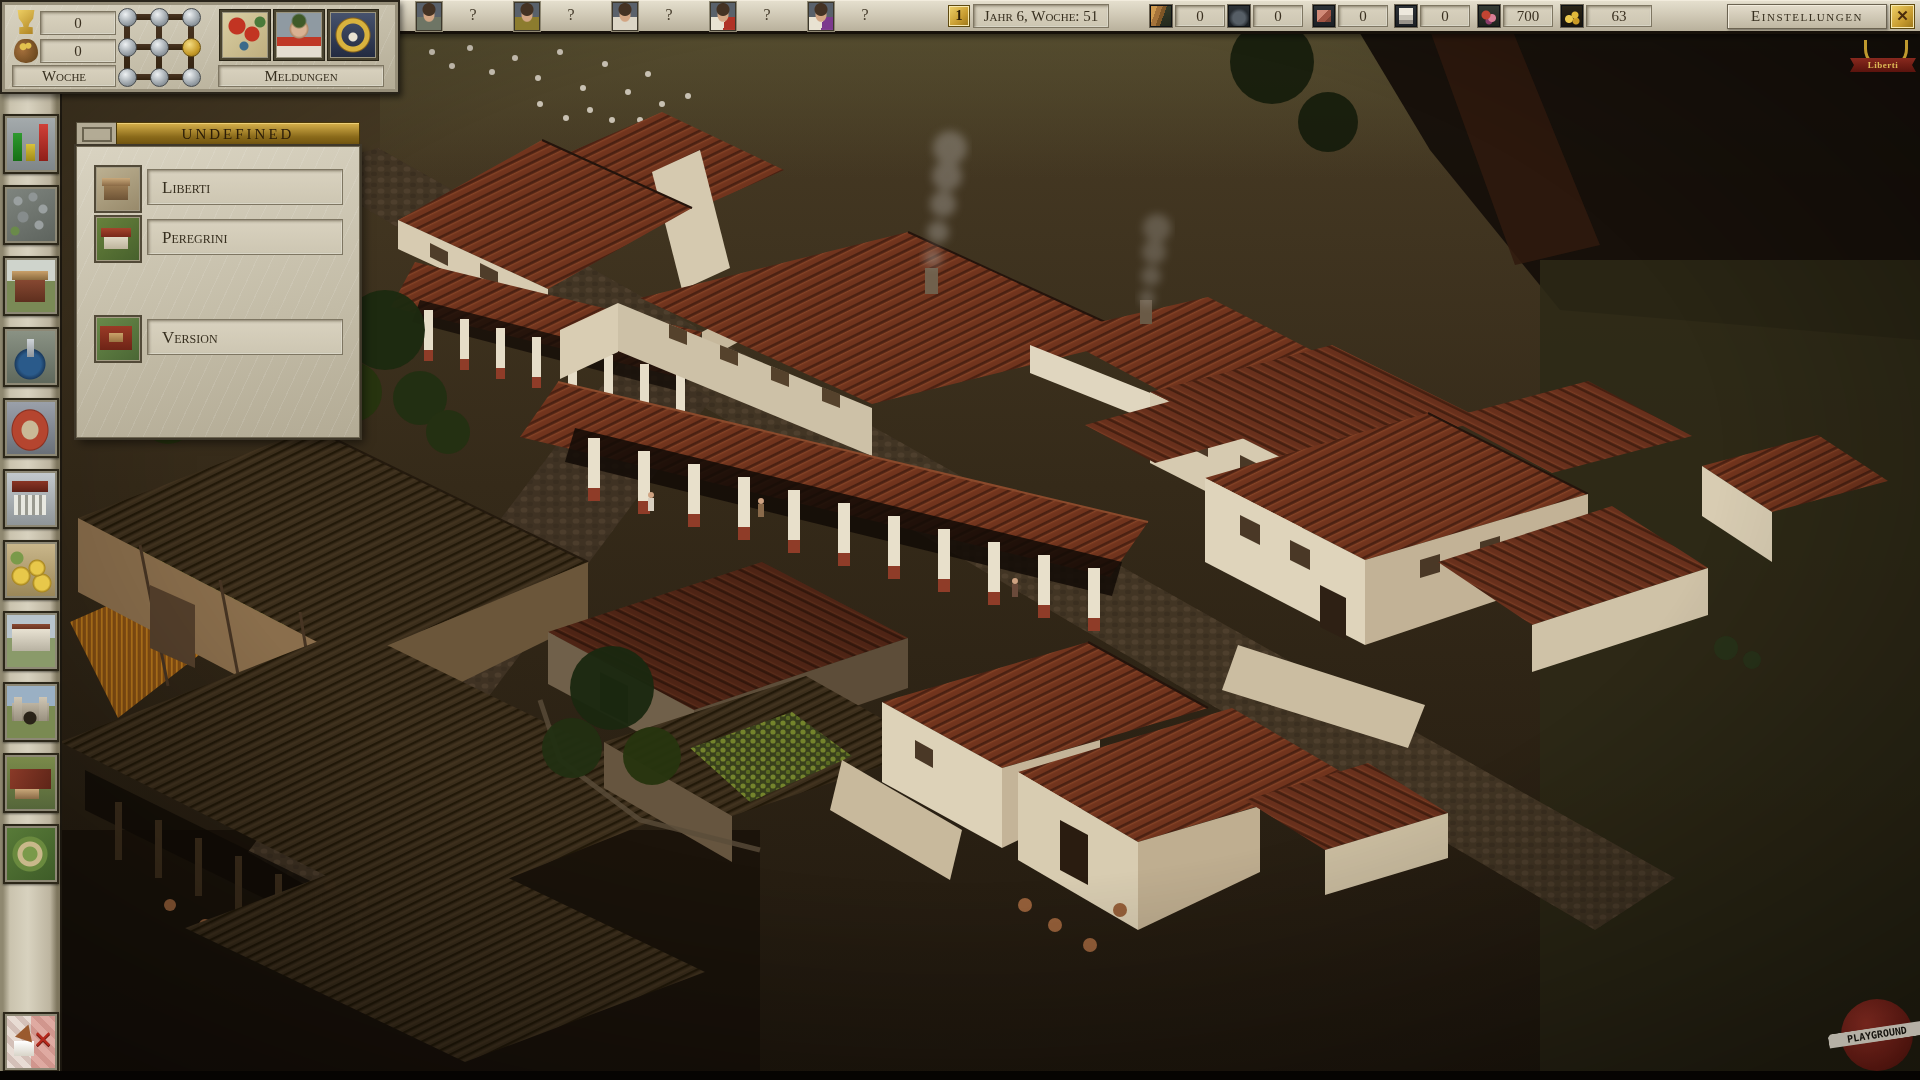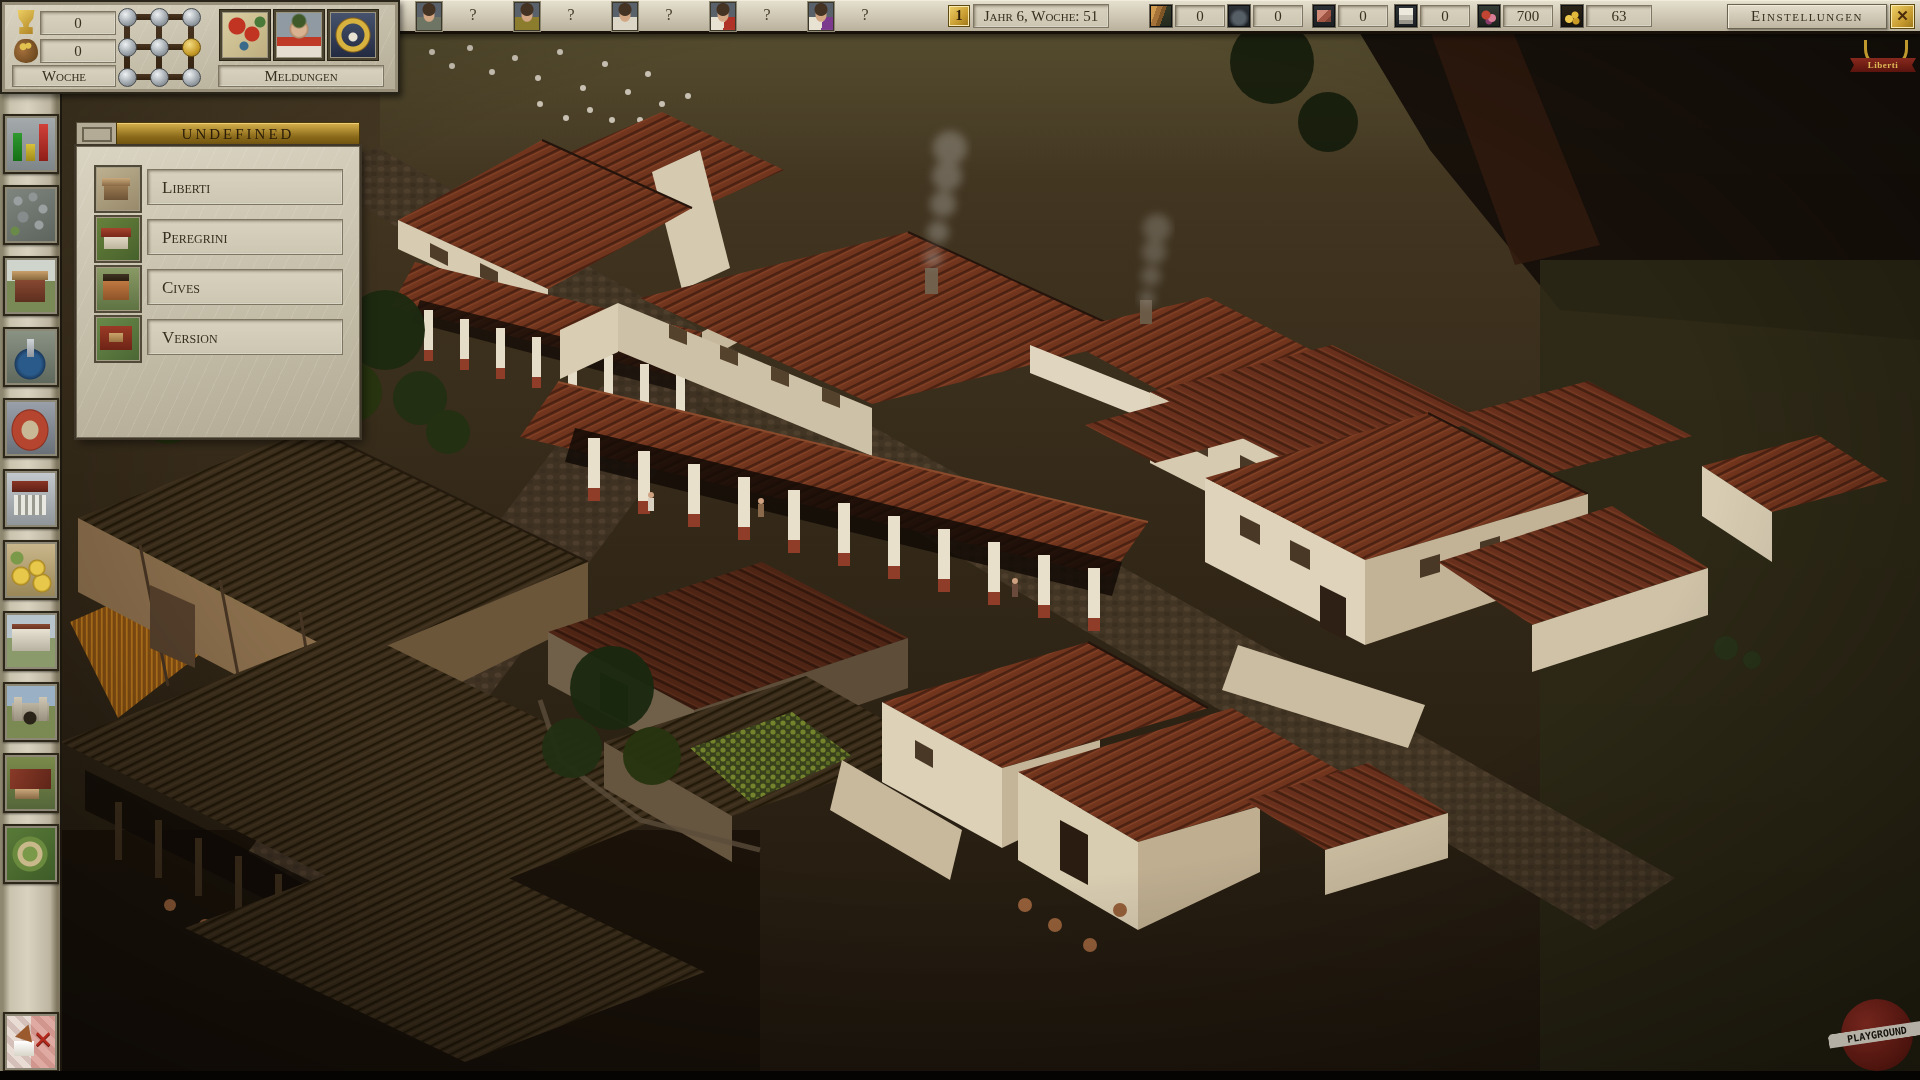--- a/index.html
+++ b/index.html
@@ -617,24 +617,20 @@
   <div class="pp-gold">UNDEFINED</div>
   <div class="pp-body marble">
     <div class="pp-item" style="top:18px">
       <span class="pp-icon h-liberti"></span>
       <span class="pp-plate inset sc">Liberti</span>
     </div>
     <div class="pp-item" style="top:68px">
       <span class="pp-icon h-peregrini"></span>
       <span class="pp-plate inset sc">Peregrini</span>
     </div>
-    <div class="pp-item" style="top:118px">
-      <span class="pp-icon h-cives"></span>
-      <span class="pp-plate inset sc">Cives</span>
-    </div>
     <div class="pp-item" style="top:168px">
       <span class="pp-icon h-equites"></span>
       <span class="pp-plate inset sc">Version</span>
     </div>
   </div>
 </div>
 
 <div class="version">
   <div class="laurel"></div>
   <div class="ribbon"><span>Liberti</span></div>

